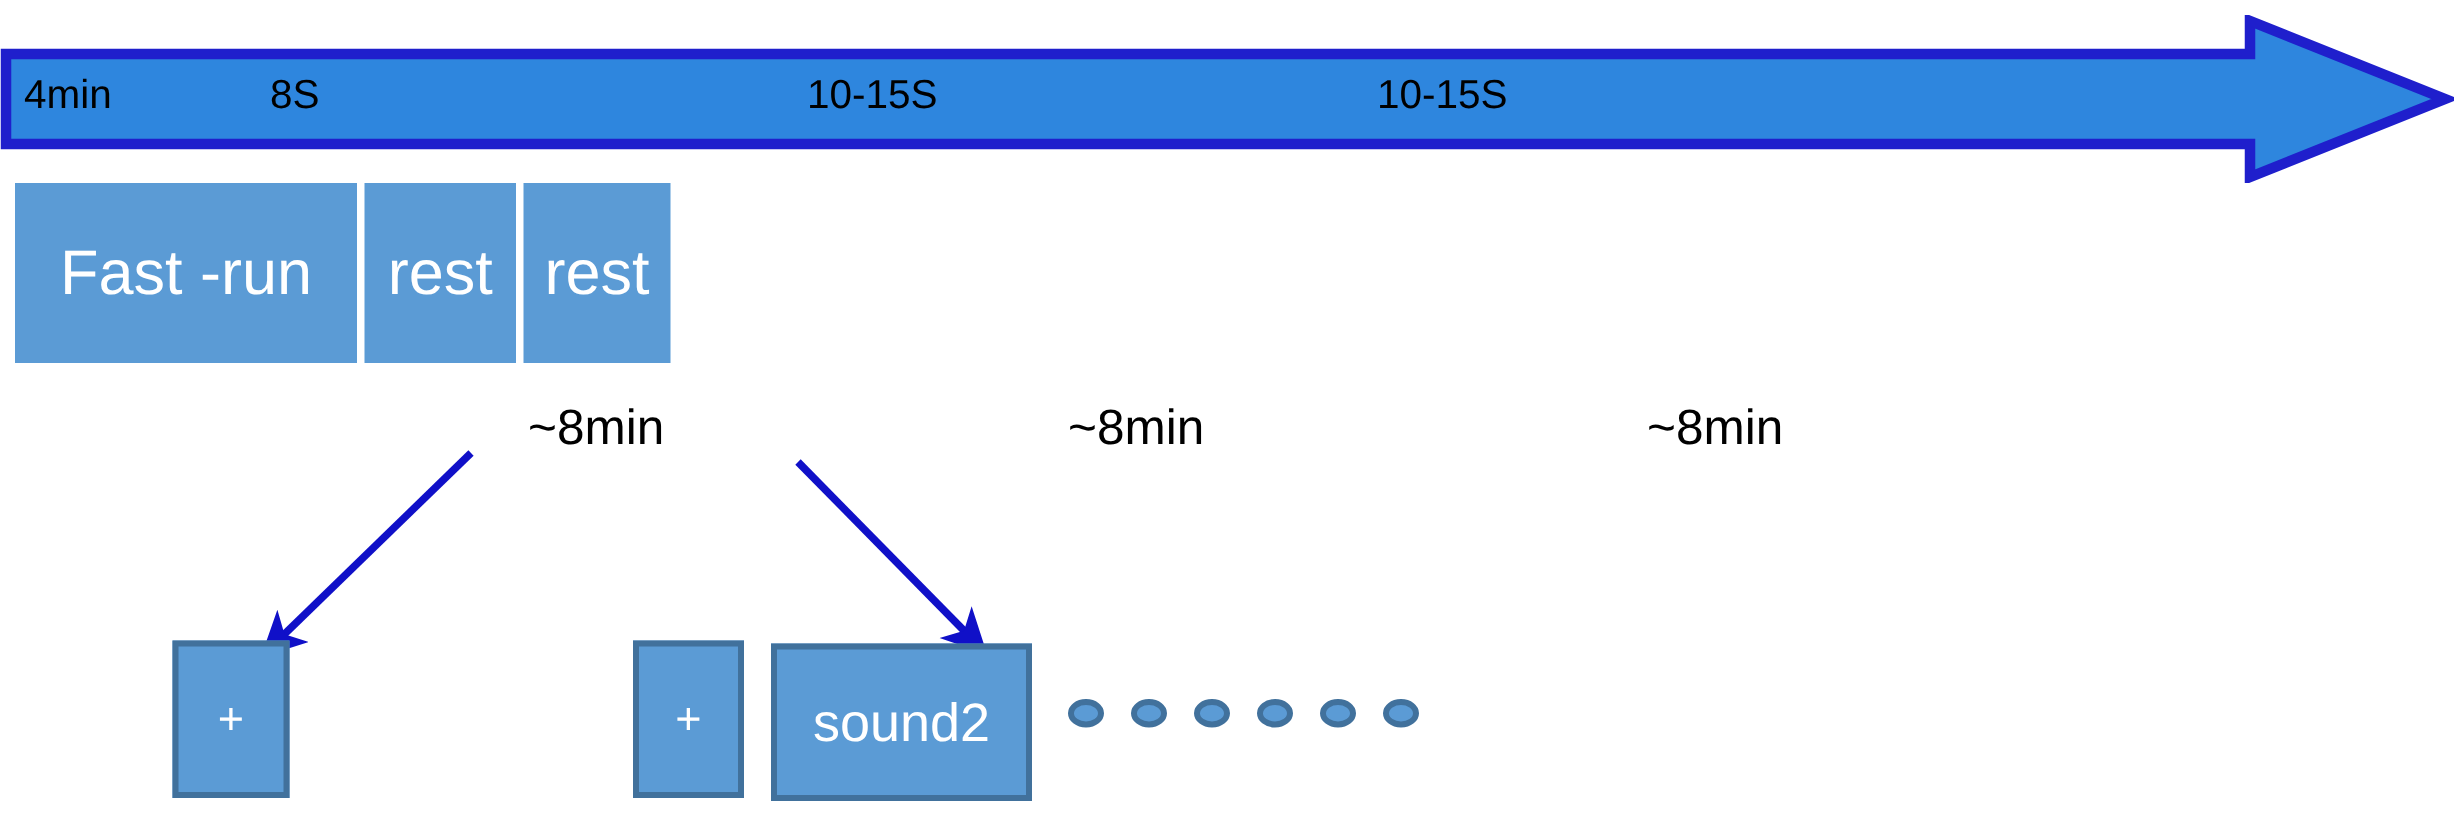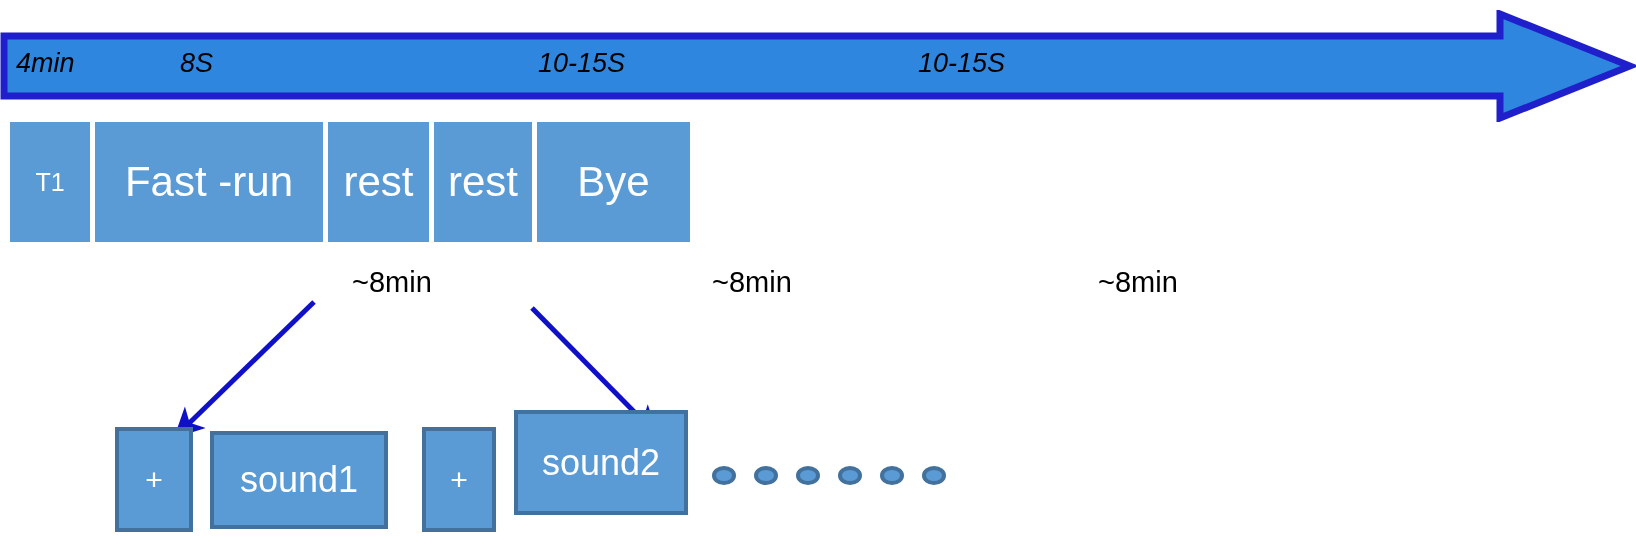--- a/index.html
+++ b/index.html
@@ -32,21 +32,20 @@
     display: block;
     width: 1636px;
     height: 112px;
   }
   .banner-labels {
     position: absolute;
     left: 0;
     top: 23px;
     width: 1500px;
     height: 66px;
-    font-style: italic;
   }
   .banner-label {
     position: absolute;
     top: 14px;
     color: #000000;
     font-size: 27px;
     font-family: "Liberation Sans", sans-serif;
     white-space: nowrap;
     line-height: 32px;
   }
@@ -75,21 +74,21 @@
     line-height: 1;
     height: 120px;
     box-sizing: border-box;
   }
   .phase-box.small { font-size: 25px; }
 
   
   .duration-label {
     position: absolute;
     color: #000000;
-    font-size: 29px;
+    font-size: 33px;
     font-family: "Liberation Sans", sans-serif;
     white-space: nowrap;
     line-height: 1;
   }
   .dl-0 { left: 352px; top: 268px; }
   .dl-1 { left: 712px; top: 268px; }
   .dl-2 { left: 1098px; top: 268px; }
 
   
   .connectors {
@@ -145,61 +144,52 @@
     </svg>
     <div class="banner-labels">
       <span class="banner-label bl-0">4min</span>
       <span class="banner-label bl-1">8S</span>
       <span class="banner-label bl-2">10-15S</span>
       <span class="banner-label bl-3">10-15S</span>
     </div>
   </div>
 
   <div class="phase-row">
-    <div class="phase-box small" style="width:80px">
-      <span>T1</span>
-    </div>
     <div class="phase-box" style="width:228px">
       <span>Fast -run</span>
     </div>
     <div class="phase-box" style="width:101px">
       <span>rest</span>
     </div>
     <div class="phase-box" style="width:98px">
       <span>rest</span>
-    </div>
-    <div class="phase-box" style="width:153px">
-      <span>Bye</span>
     </div>
   </div>
 
   <span class="duration-label dl-0">~8min</span>
   <span class="duration-label dl-1">~8min</span>
   <span class="duration-label dl-2">~8min</span>
 
   <svg class="connectors" viewBox="0 0 1636 560" xmlns="http://www.w3.org/2000/svg">
     <defs>
       <marker id="ahead" markerWidth="7" markerHeight="7" refX="5.4" refY="3" orient="auto" markerUnits="strokeWidth">
         <path d="M0,0 L6,3 L0,6 L1.6,3 z" fill="#1010C8"></path>
       </marker>
     </defs>
     <line x1="314" y1="302" x2="176" y2="436" stroke="#1010C8" stroke-width="5" marker-end="url(#ahead)"></line>
     <line x1="532" y1="308" x2="656" y2="434" stroke="#1010C8" stroke-width="5" marker-end="url(#ahead)"></line>
   </svg>
 
   <div class="trial-box tb-cross" style="left:115px; top:427px; width:78px; height:105px;">
     <span>+</span>
   </div>
-  <div class="trial-box tb-sound" style="left:210px; top:431px; width:178px; height:98px;">
-    <span>sound1</span>
-  </div>
   <div class="trial-box tb-cross" style="left:422px; top:427px; width:74px; height:105px;">
     <span>+</span>
   </div>
-  <div class="trial-box tb-sound" style="left:514px; top:410px; width:174px; height:105px;">
+  <div class="trial-box tb-sound" style="left:514px; top:429px; width:174px; height:105px;">
     <span>sound2</span>
   </div>
 
   <div class="dots-row">
       <span class="dot"></span>
       <span class="dot"></span>
       <span class="dot"></span>
       <span class="dot"></span>
       <span class="dot"></span>
       <span class="dot"></span>

